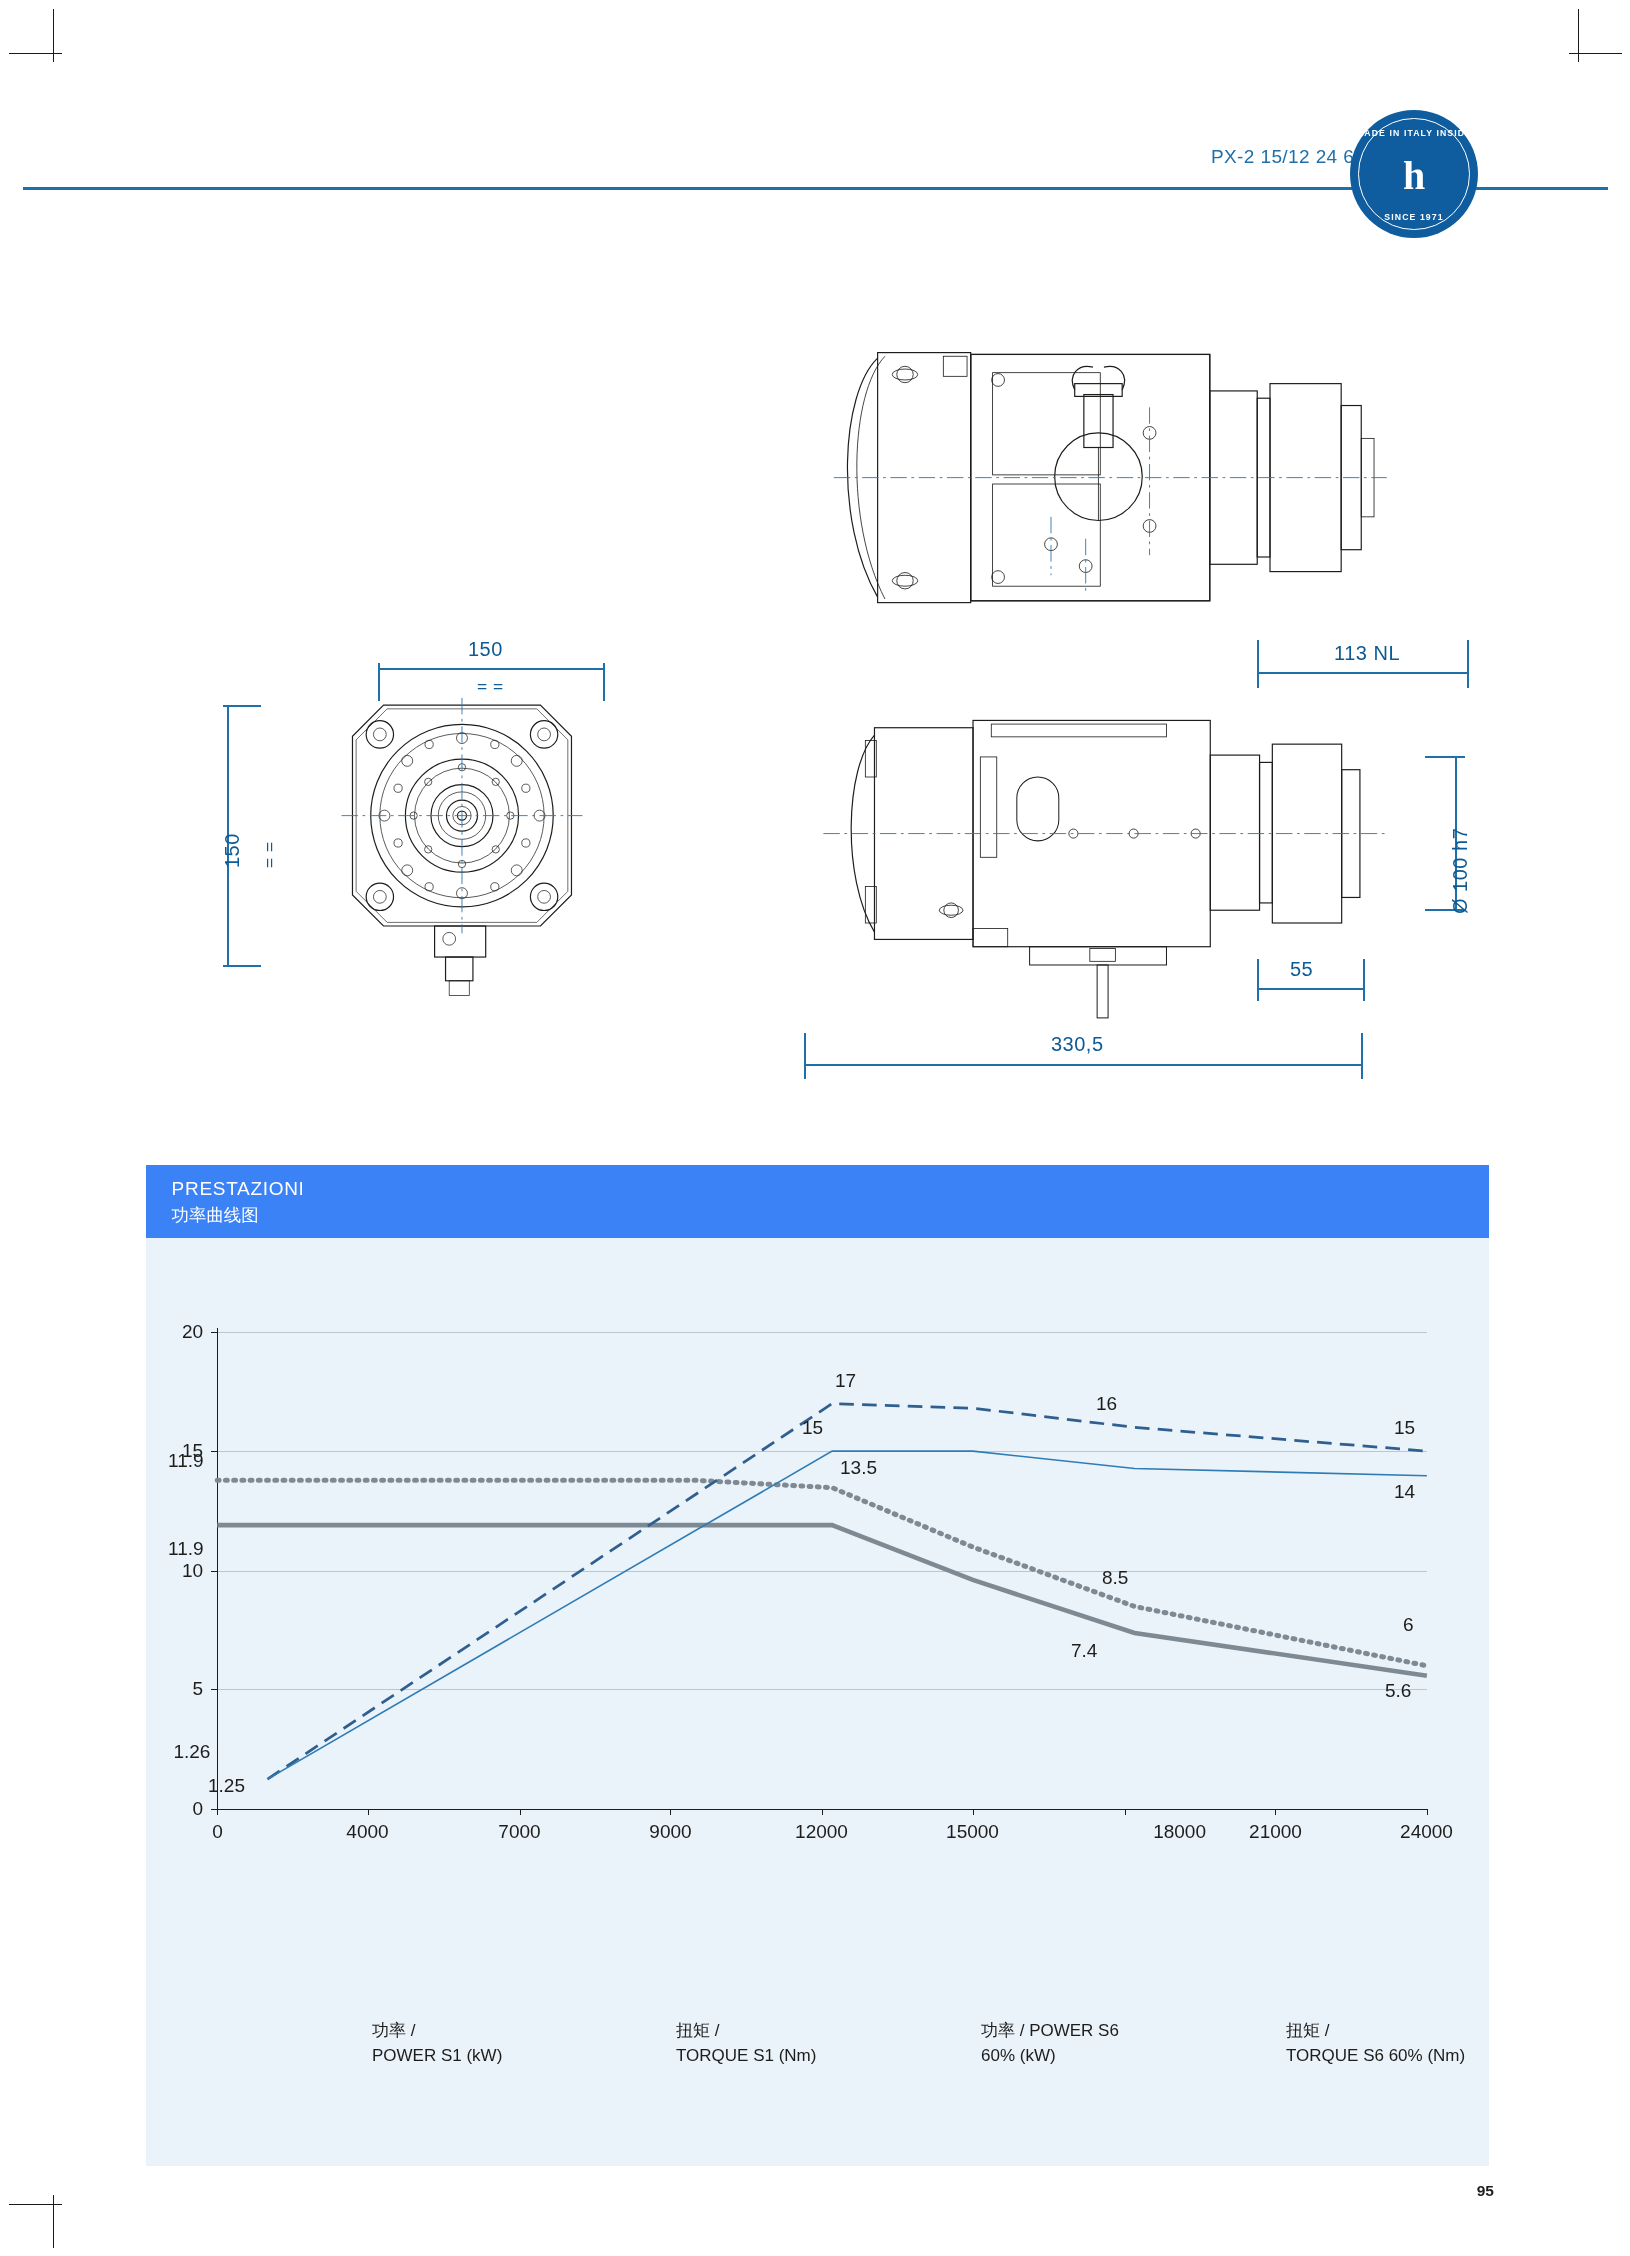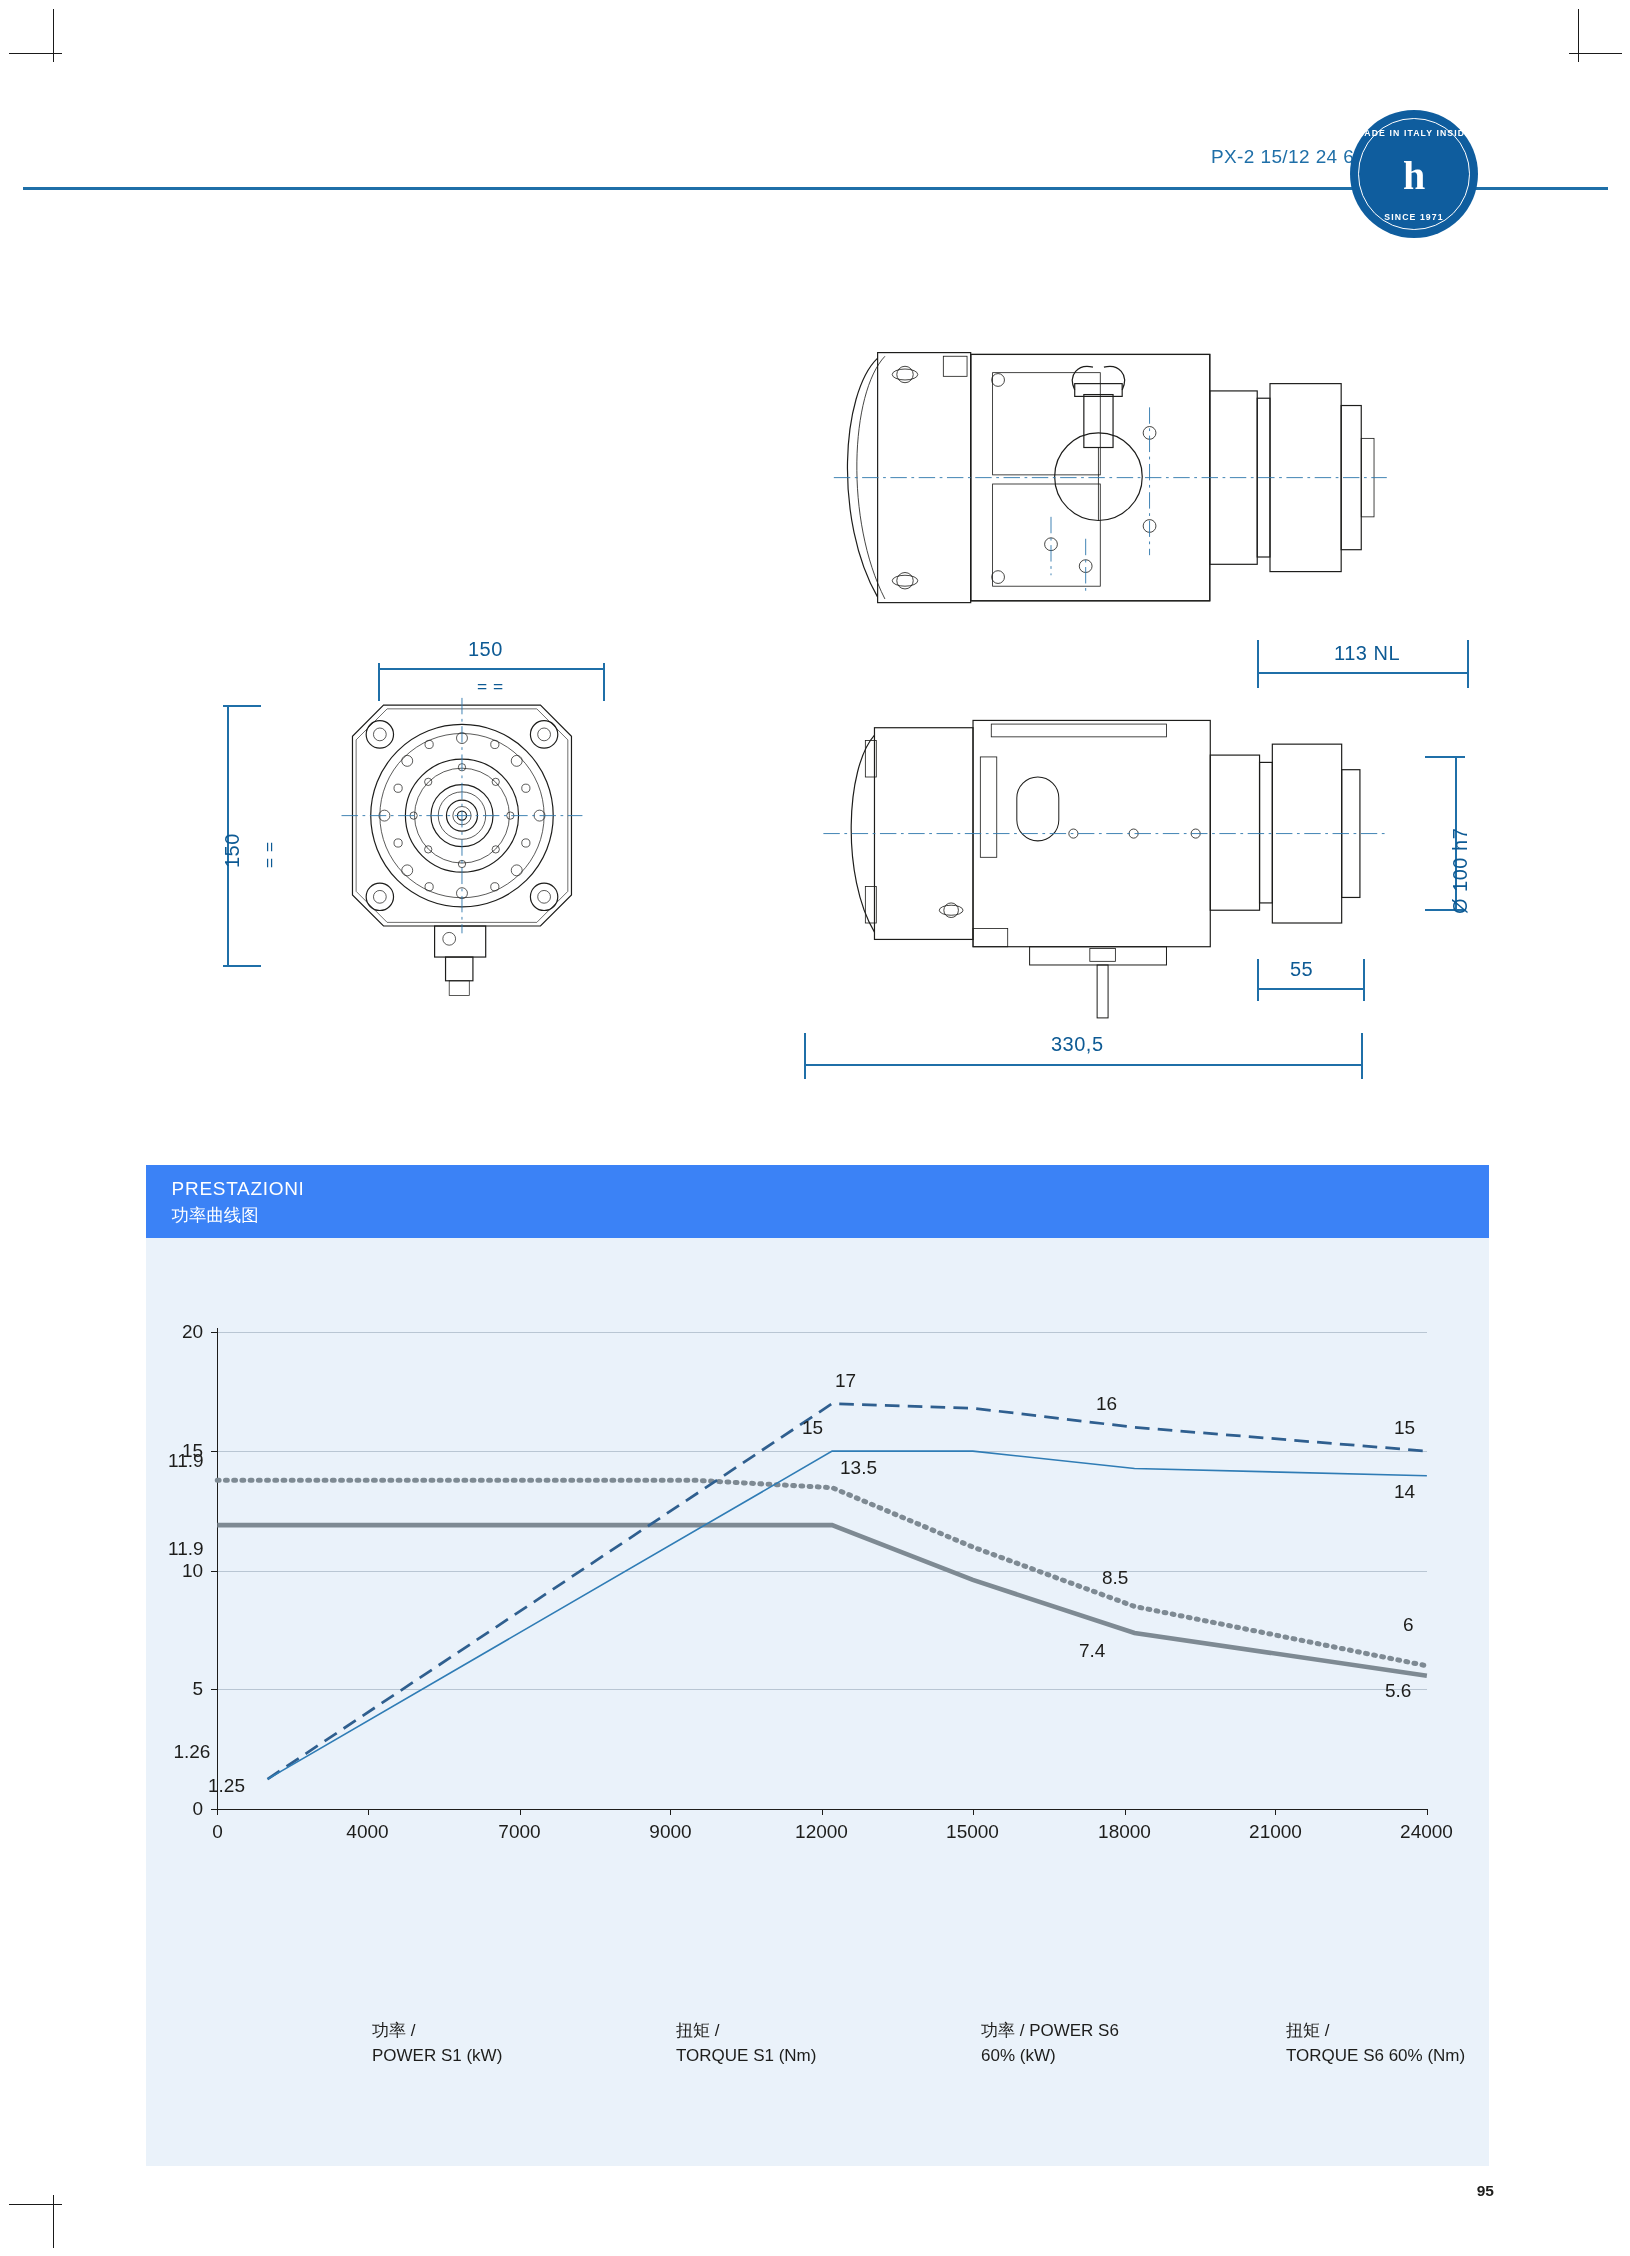--- a/index.html
+++ b/index.html
@@ -293,21 +293,21 @@
       <div class="xtick" style="left:979px;top:571px;"></div>
       <div class="xtick" style="left:1129px;top:571px;"></div>
       <div class="xtick" style="left:1281px;top:571px;"></div>
 
       <div class="xtick-lbl" style="left:44px;top:583px;width:55px;">0</div>
       <div class="xtick-lbl" style="left:176px;top:583px;width:91px;">4000</div>
       <div class="xtick-lbl" style="left:328px;top:583px;width:91px;">7000</div>
       <div class="xtick-lbl" style="left:479px;top:583px;width:91px;">9000</div>
       <div class="xtick-lbl" style="left:630px;top:583px;width:91px;">12000</div>
       <div class="xtick-lbl" style="left:781px;top:583px;width:91px;">15000</div>
-      <div class="xtick-lbl" style="left:933px;top:583px;width:91px;">18000</div>
+      <div class="xtick-lbl" style="left:969px;top:583px;width:91px;text-align:right;">18000</div>
       <div class="xtick-lbl" style="left:1084px;top:583px;width:91px;">21000</div>
       <div class="xtick-lbl" style="left:1235px;top:583px;width:91px;">24000</div>
 
       <svg style="position:absolute;left:0;top:0;" width="1343" height="640" viewBox="0 0 1470 700">
 
         <polyline fill="none" stroke="#7e8a93" stroke-width="5.5" stroke-dasharray="2 7" stroke-linecap="round" points="78,265 602,265 751,273 905,338 1082,403 1402,468"></polyline>
 
         <polyline fill="none" stroke="#7e8a93" stroke-width="5" points="78,314 602,314 751,314 905,374 1082,432 1402,479"></polyline>
 
         <polyline fill="none" stroke="#2f5f8f" stroke-width="3" stroke-dasharray="16 9" points="133,592 751,181 905,186 1082,207 1402,233"></polyline>
@@ -321,21 +321,21 @@
 
       <div class="val-lbl" style="left:656px;top:179px;">15</div>
       <div class="val-lbl" style="left:1248px;top:243px;">14</div>
 
       <div class="val-lbl" style="left:22px;top:212px;">11.9</div>
       <div class="val-lbl" style="left:694px;top:219px;">13.5</div>
       <div class="val-lbl" style="left:956px;top:329px;">8.5</div>
       <div class="val-lbl" style="left:1257px;top:376px;">6</div>
 
       <div class="val-lbl" style="left:22px;top:300px;">11.9</div>
-      <div class="val-lbl" style="left:925px;top:402px;margin-left:8px;">7.4</div>
+      <div class="val-lbl" style="left:925px;top:402px;">7.4</div>
       <div class="val-lbl" style="left:1239px;top:442px;">5.6</div>
 
       <div class="val-lbl" style="left:27.4px;top:503px;">1.26</div>
       <div class="val-lbl" style="left:62px;top:537px;">1.25</div>
 
       <div class="legend">
         <div class="lg" style="left:0;">
           <svg class="swatch" width="53" height="3.7">
             <line x1="0" y1="2" x2="58" y2="2" stroke="#2f7cb5" stroke-width="1.8"></line>
           </svg>

